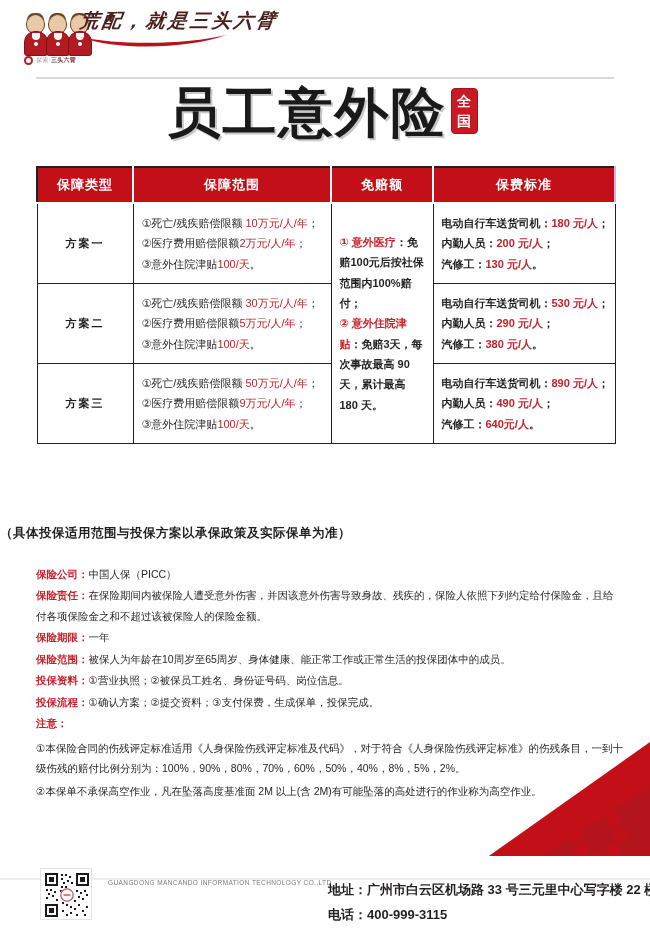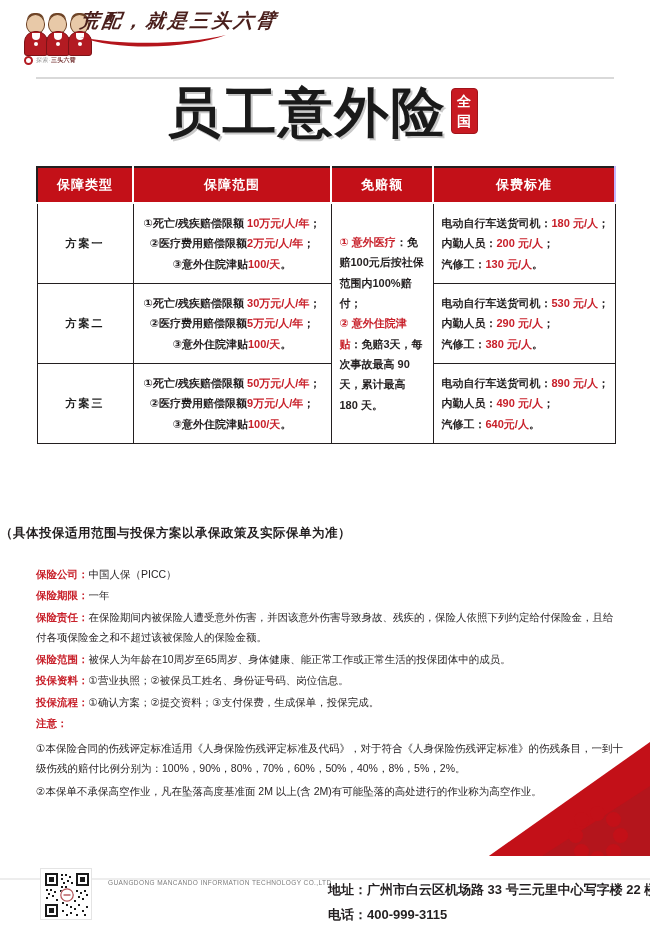--- a/index.html
+++ b/index.html
@@ -64,21 +64,21 @@
   .tbl th:first-child{border-left:2px solid #231f20;margin-top:36px;}
   .tbl th:last-child{border-right:2px solid #c4b5fd;}
   .tbl td{
     border:1.6px solid #231f20;background:#fff;vertical-align:middle;
     font-size:11px;line-height:1.85;padding:9px 8px;
   }
   .col-a{width:96px;} .col-b{width:198px;} .col-c{width:102px;} .col-d{width:182px;}
   .plan-name{text-align:center;font-size:15px;font-weight:700;color:#1a1a1a;letter-spacing:2px;margin-left:28px;}
   .scope li,.prem li{list-style:none;margin:0;padding:0;white-space:nowrap;}
   .scope ul,.prem ul{margin:0;padding:0;}
-  .scope{color:#231f20;font-weight:700;font-size:10.5px;text-align:center;}
+  .scope{color:#231f20;font-weight:400;font-size:10.5px;}
   .red{color:#c8202a;}
   .ded{color:#231f20;font-size:10.5px;line-height:2.0;font-weight:700;}
   .ded .hl{color:#c8202a;}
   .prem{font-size:11px;font-weight:700;line-height:2.1;}
 
   
   .tbl-note{
     position:absolute;left:0;top:525px;width:650px;
     font-size:12.5px;font-weight:700;color:#231f20;letter-spacing:.5px;
   }
@@ -231,22 +231,22 @@
           </ul>
         </td>
       </tr>
     </tbody>
   </table>
 
   <div class="tbl-note">（具体投保适用范围与投保方案以承保政策及实际保单为准）</div>
 
   <div class="details">
     <div class="drow"><span class="dlabel">保险公司：</span><span class="dval">中国人保（PICC）</span></div>
+    <div class="drow"><span class="dlabel">保险责任：</span><span class="dval">在保险期间内被保险人遭受意外伤害，并因该意外伤害导致身故、残疾的，保险人依照下列约定给付保险金，且给付各项保险金之和不超过该被保险人的保险金额。</span></div>
     <div class="drow"><span class="dlabel">保险期限：</span><span class="dval">一年</span></div>
-    <div class="drow"><span class="dlabel">保险责任：</span><span class="dval">在保险期间内被保险人遭受意外伤害，并因该意外伤害导致身故、残疾的，保险人依照下列约定给付保险金，且给付各项保险金之和不超过该被保险人的保险金额。</span></div>
     <div class="drow"><span class="dlabel">保险范围：</span><span class="dval">被保人为年龄在10周岁至65周岁、身体健康、能正常工作或正常生活的投保团体中的成员。</span></div>
     <div class="drow"><span class="dlabel">投保资料：</span><span class="dval">①营业执照；②被保员工姓名、身份证号码、岗位信息。</span></div>
     <div class="drow"><span class="dlabel">投保流程：</span><span class="dval">①确认方案；②提交资料；③支付保费，生成保单，投保完成。</span></div>
     <div class="drow"><span class="dlabel">注意：</span><span class="dval"></span></div>
   </div>
 
   <div class="notes">
     <p>①本保险合同的伤残评定标准适用《人身保险伤残评定标准及代码》，对于符合《人身保险伤残评定标准》的伤残条目，一到十级伤残的赔付比例分别为：100%，90%，80%，70%，60%，50%，40%，8%，5%，2%。</p>
     <p>②本保单不承保高空作业，凡在坠落高度基准面 2M 以上(含 2M)有可能坠落的高处进行的作业称为高空作业。</p>
   </div>

